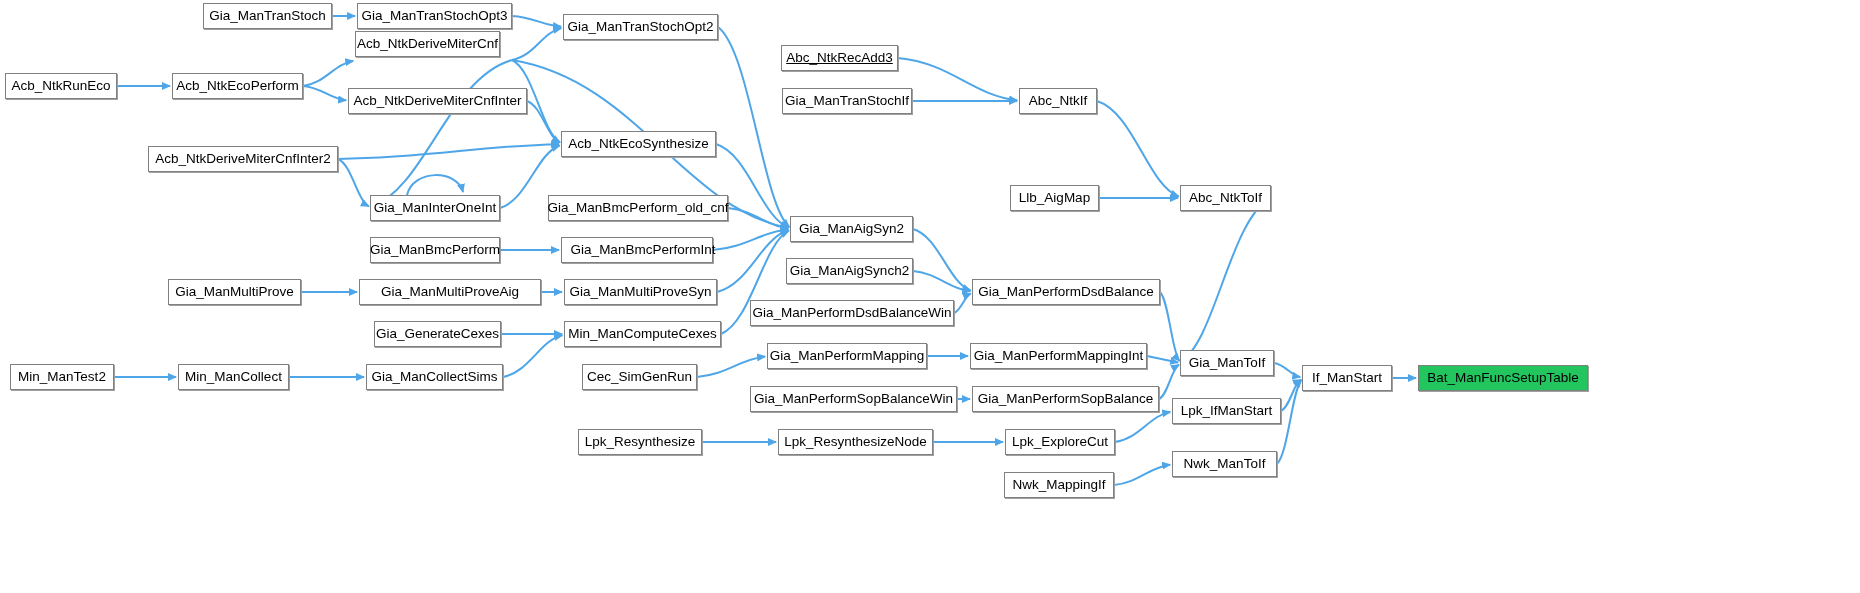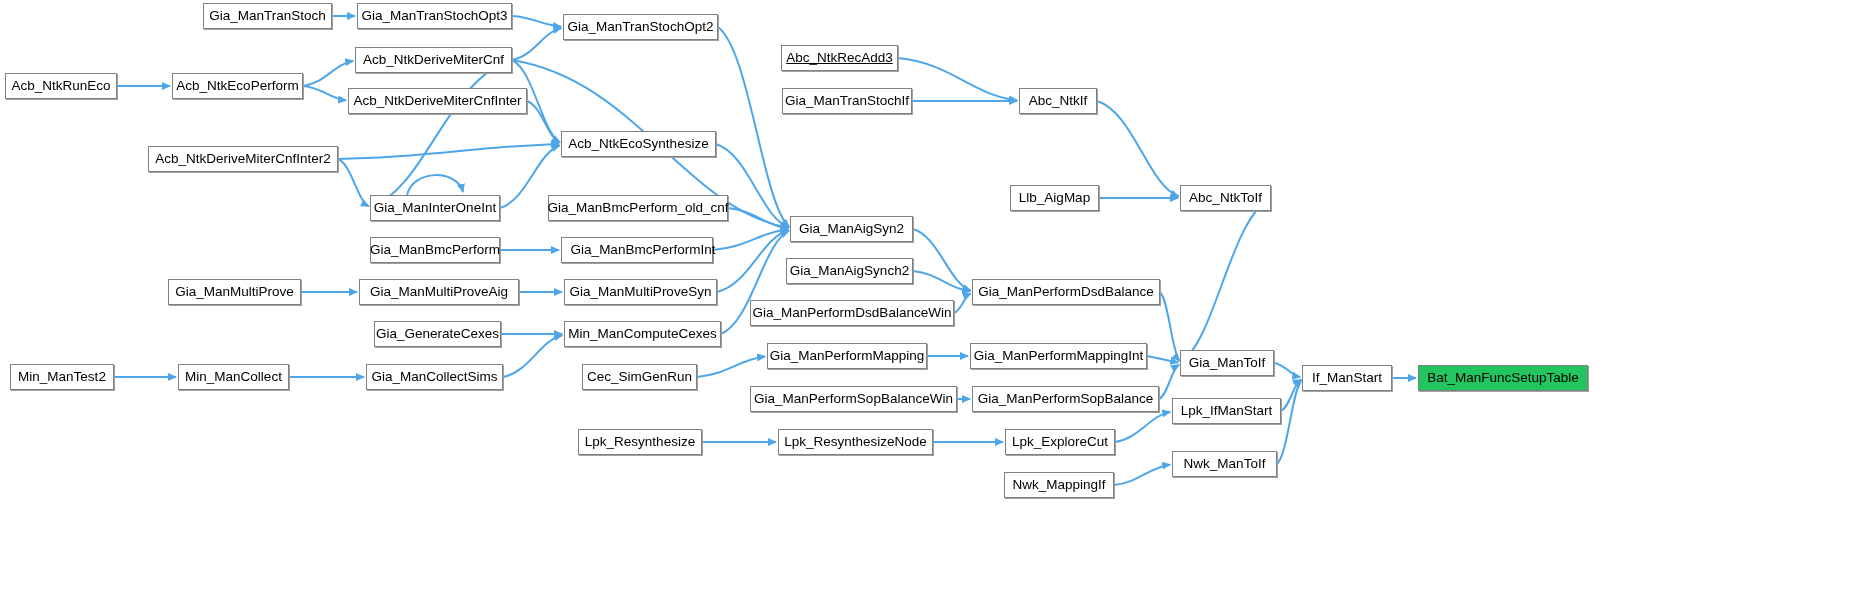--- a/index.html
+++ b/index.html
@@ -90,21 +90,21 @@
   <div id="node-layer">
       <div class="node" style="left: 203px; top: 3px; width: 129px;">
         <span>Gia_ManTranStoch</span>
       </div>
       <div class="node" style="left: 357px; top: 3px; width: 155px;">
         <span>Gia_ManTranStochOpt3</span>
       </div>
       <div class="node" style="left: 563px; top: 14px; width: 155px;">
         <span>Gia_ManTranStochOpt2</span>
       </div>
-      <div class="node" style="left: 355px; top: 47px; width: 157px;">
+      <div class="node" style="left: 355px; top: 31px; width: 145px;">
         <span>Acb_NtkDeriveMiterCnf</span>
       </div>
       <div class="node" style="left: 781px; top: 45px; width: 117px; text-decoration: underline;">
         <span>Abc_NtkRecAdd3</span>
       </div>
       <div class="node" style="left: 5px; top: 73px; width: 112px;">
         <span>Acb_NtkRunEco</span>
       </div>
       <div class="node" style="left: 172px; top: 73px; width: 131px;">
         <span>Acb_NtkEcoPerform</span>
@@ -144,21 +144,21 @@
       </div>
       <div class="node" style="left: 561px; top: 237px; width: 152px; padding-left: 12px;">
         <span>Gia_ManBmcPerformInt</span>
       </div>
       <div class="node" style="left: 786px; top: 258px; width: 127px;">
         <span>Gia_ManAigSynch2</span>
       </div>
       <div class="node" style="left: 168px; top: 279px; width: 133px;">
         <span>Gia_ManMultiProve</span>
       </div>
-      <div class="node" style="left: 359px; top: 279px; width: 160px;">
+      <div class="node" style="left: 359px; top: 279px; width: 182px;">
         <span>Gia_ManMultiProveAig</span>
       </div>
       <div class="node" style="left: 564px; top: 279px; width: 153px;">
         <span>Gia_ManMultiProveSyn</span>
       </div>
       <div class="node" style="left: 972px; top: 279px; width: 188px;">
         <span>Gia_ManPerformDsdBalance</span>
       </div>
       <div class="node" style="left: 750px; top: 300px; width: 204px;">
         <span>Gia_ManPerformDsdBalanceWin</span>

